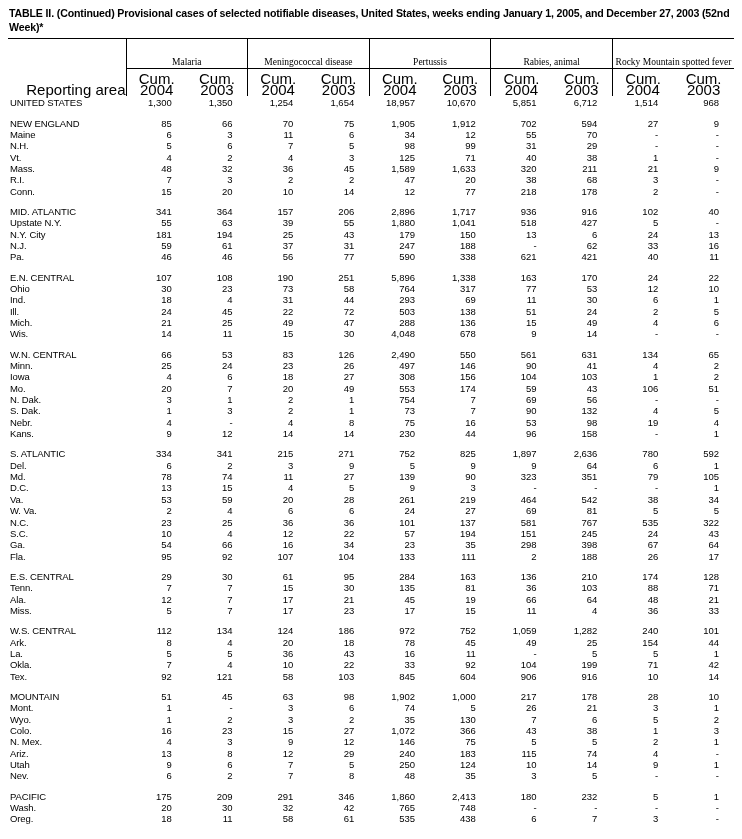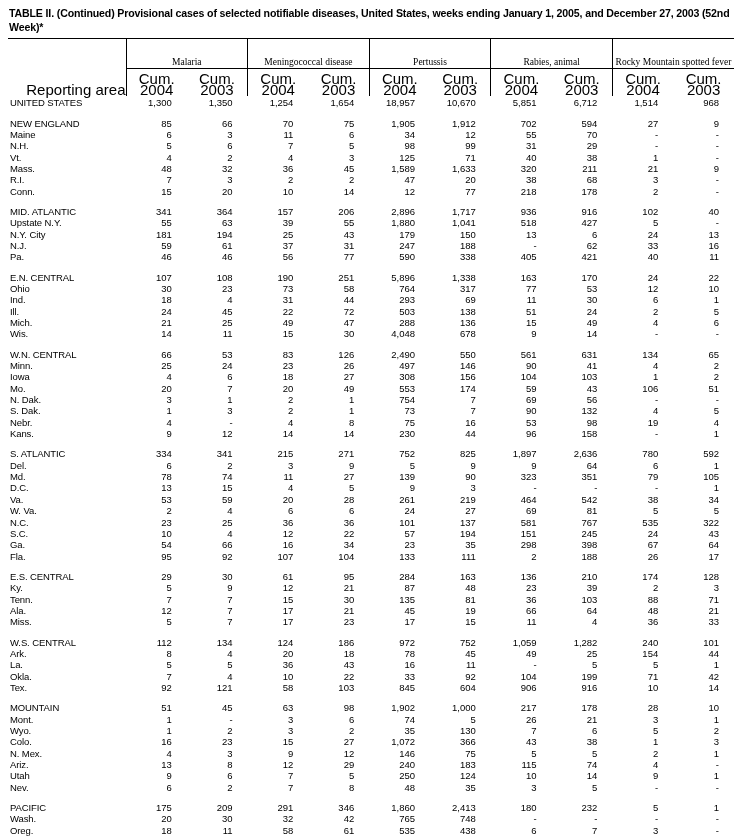--- a/index.html
+++ b/index.html
@@ -302,21 +302,21 @@
           <td class="num">16</td>
         </tr>
         <tr class="drow">
           <td class="area">Pa.</td>
           <td class="num vline-none">46</td>
           <td class="num">46</td>
           <td class="num vline-none">56</td>
           <td class="num">77</td>
           <td class="num vline-none">590</td>
           <td class="num">338</td>
-          <td class="num vline-none">405</td>
+          <td class="num vline-none">621</td>
           <td class="num">421</td>
           <td class="num vline-none">40</td>
           <td class="num">11</td>
         </tr>
         <tr class="grp-sep">
           <td colspan="11"></td>
         </tr>
         <tr class="drow">
           <td class="area">E.N. CENTRAL</td>
           <td class="num vline-none">107</td>
@@ -645,33 +645,20 @@
           <td class="num vline-none">61</td>
           <td class="num">95</td>
           <td class="num vline-none">284</td>
           <td class="num">163</td>
           <td class="num vline-none">136</td>
           <td class="num">210</td>
           <td class="num vline-none">174</td>
           <td class="num">128</td>
         </tr>
         <tr class="drow">
-          <td class="area">Ky.</td>
-          <td class="num vline-none">5</td>
-          <td class="num">9</td>
-          <td class="num vline-none">12</td>
-          <td class="num">21</td>
-          <td class="num vline-none">87</td>
-          <td class="num">48</td>
-          <td class="num vline-none">23</td>
-          <td class="num">39</td>
-          <td class="num vline-none">2</td>
-          <td class="num">3</td>
-        </tr>
-        <tr class="drow">
           <td class="area">Tenn.</td>
           <td class="num vline-none">7</td>
           <td class="num">7</td>
           <td class="num vline-none">15</td>
           <td class="num">30</td>
           <td class="num vline-none">135</td>
           <td class="num">81</td>
           <td class="num vline-none">36</td>
           <td class="num">103</td>
           <td class="num vline-none">88</td>

